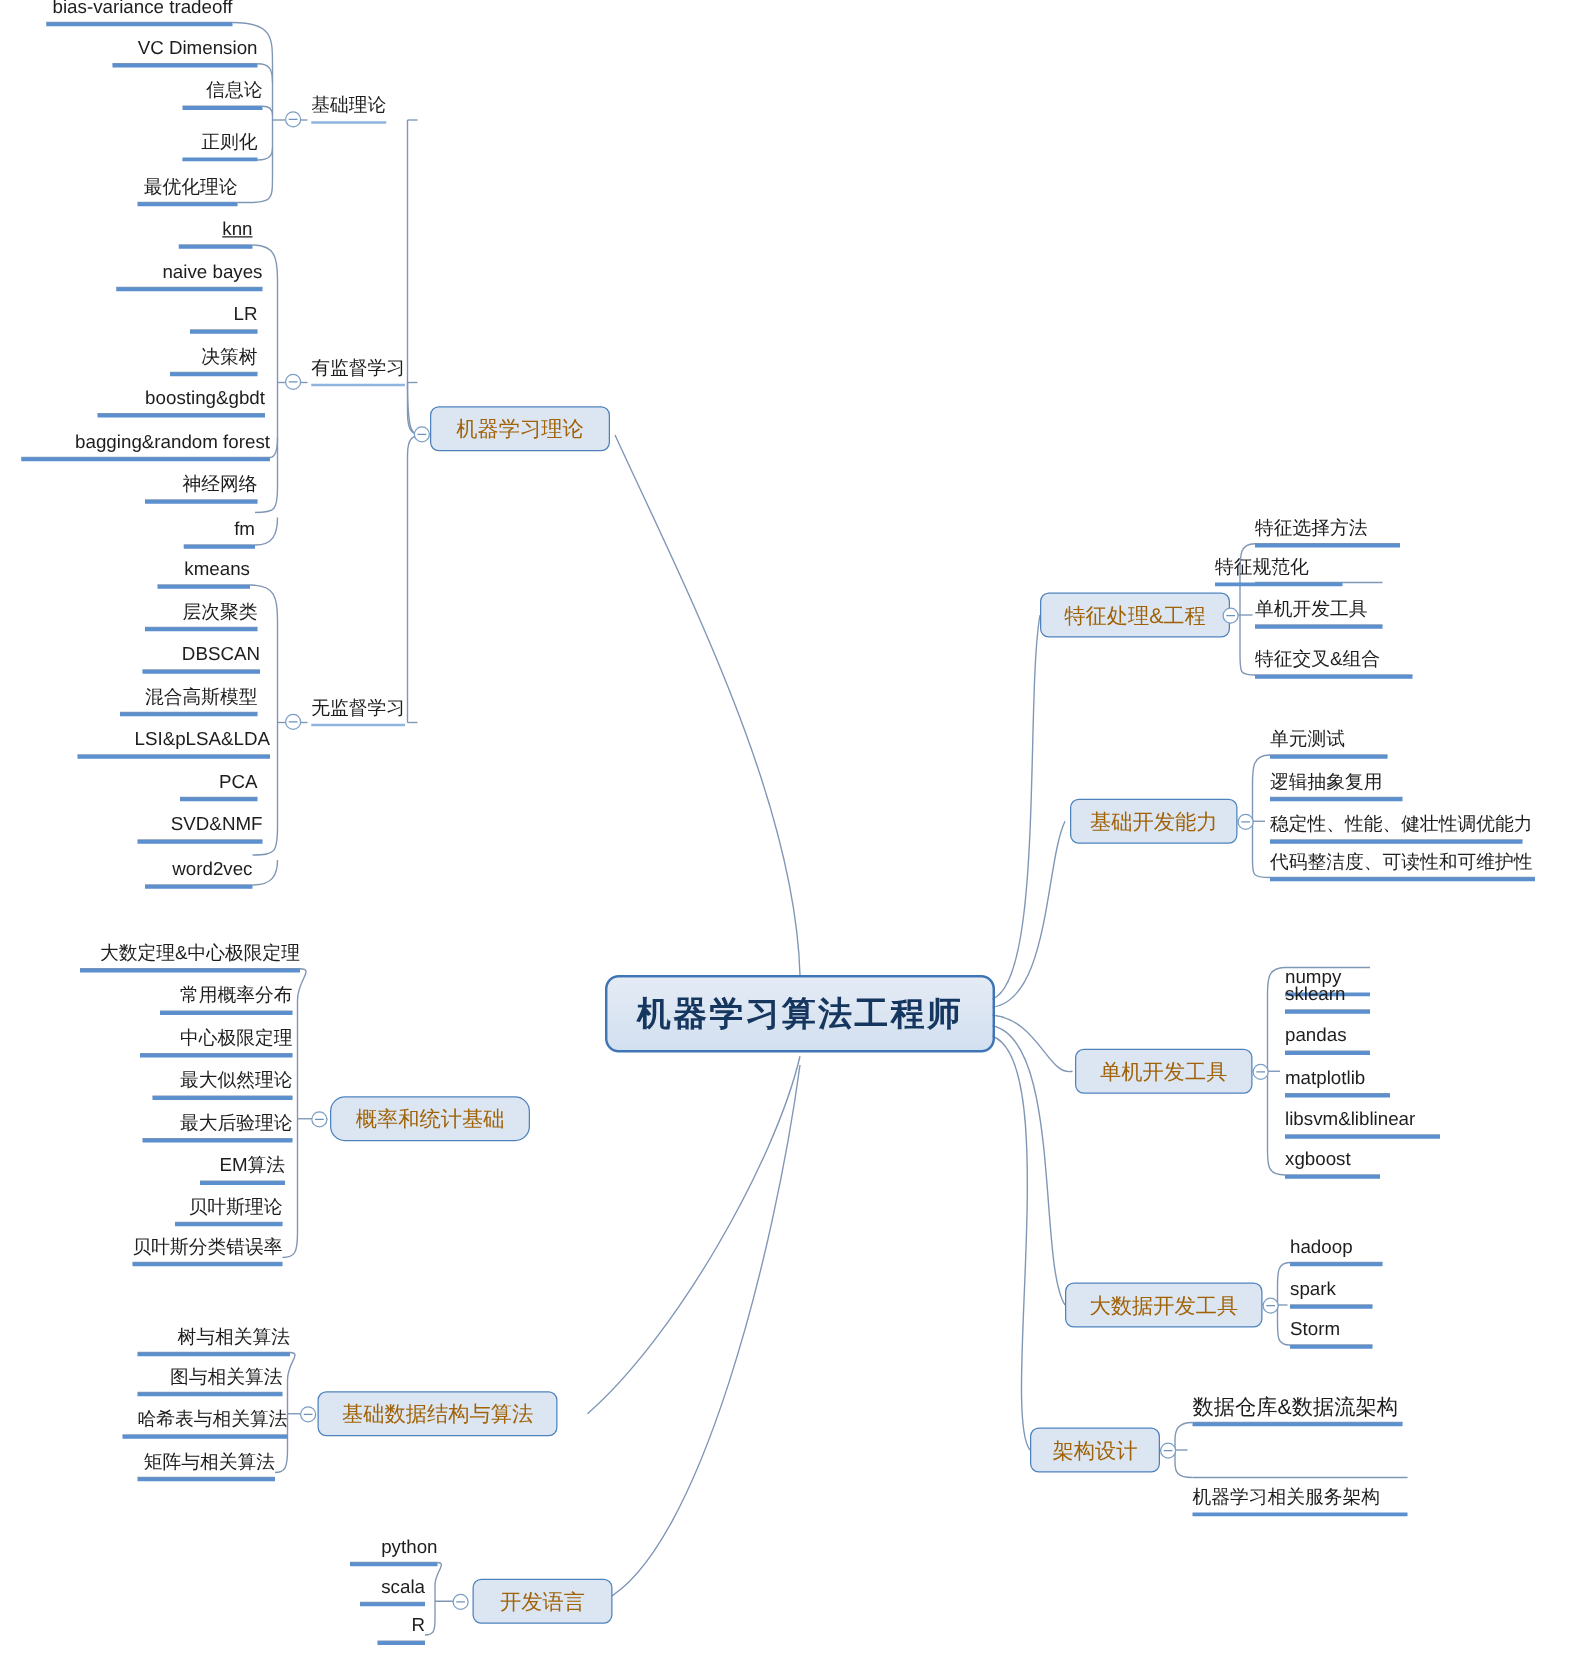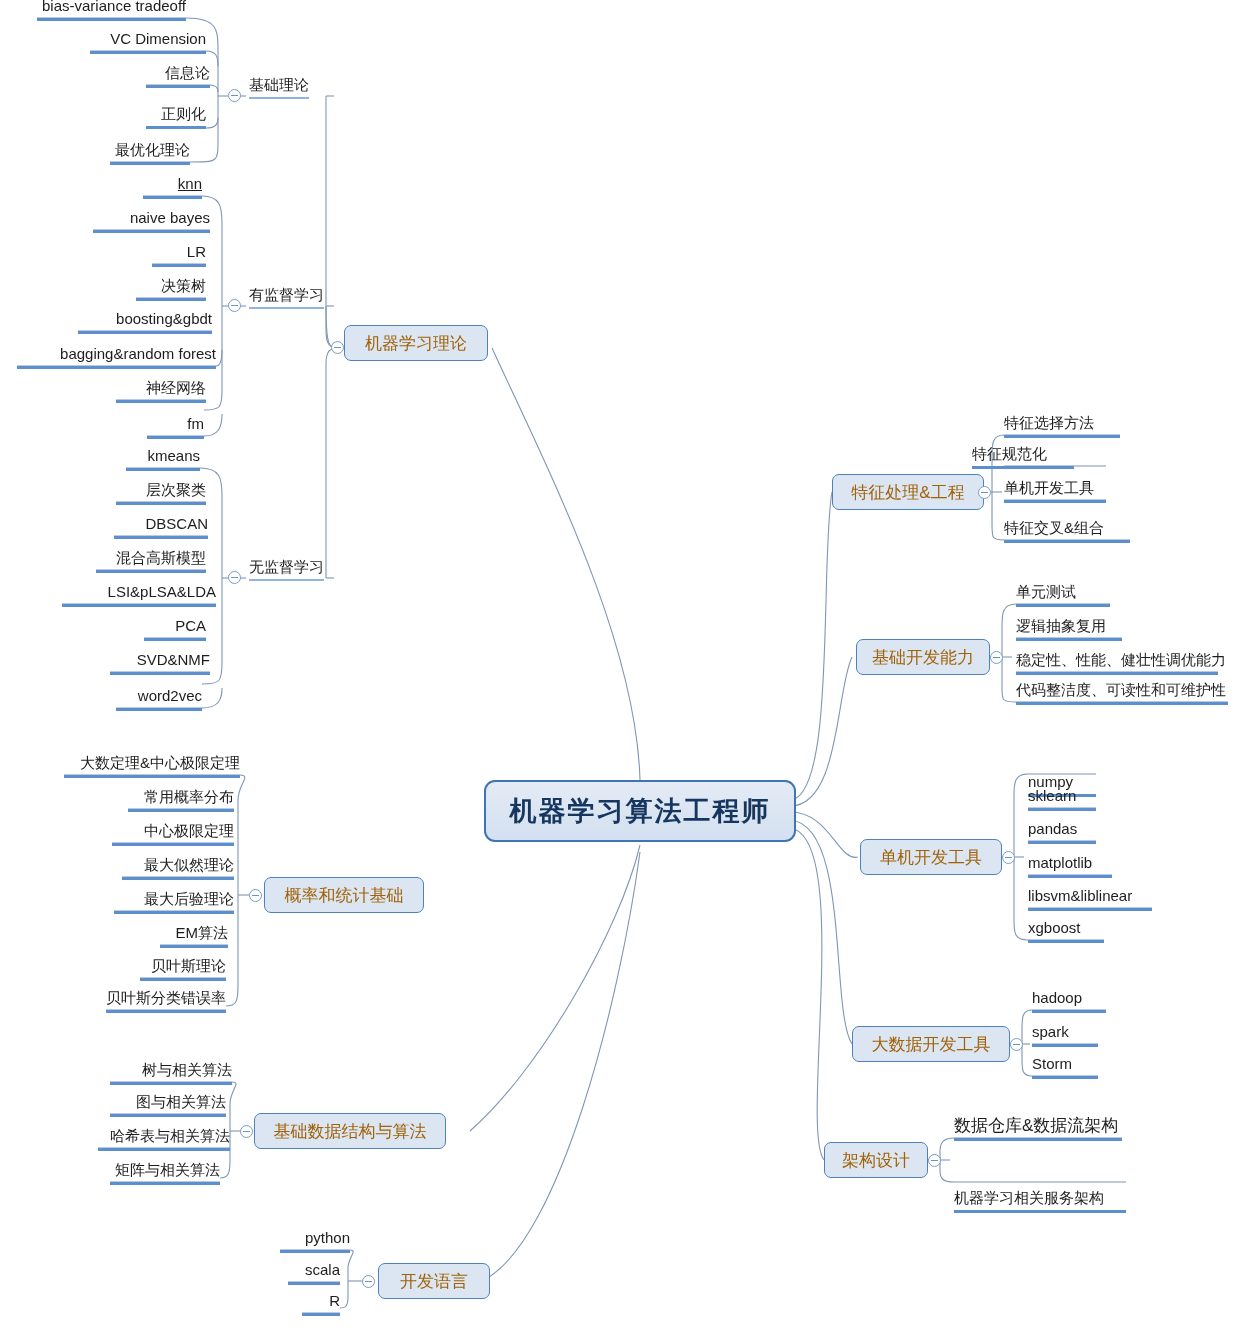--- a/index.html
+++ b/index.html
@@ -235,21 +235,21 @@
   <div class="toggle" style="left:228px;top:571px;"></div>
   <div class="leaf tl" style="left:126px;top:446px;width:74px;">kmeans</div>
   <div class="leaf tl" style="left:116px;top:480px;width:90px;">层次聚类</div>
   <div class="leaf tl" style="left:114px;top:514px;width:94px;">DBSCAN</div>
   <div class="leaf tl" style="left:96px;top:548px;width:110px;">混合高斯模型</div>
   <div class="leaf tl" style="left:62px;top:582px;width:154px;">LSI&amp;pLSA&amp;LDA</div>
   <div class="leaf tl" style="left:144px;top:616px;width:62px;">PCA</div>
   <div class="leaf tl" style="left:110px;top:650px;width:100px;">SVD&amp;NMF</div>
   <div class="leaf tl" style="left:116px;top:686px;width:86px;">word2vec</div>
 
-  <div class="boxnode lvl2" style="left:264px;top:877px;width:160px;">概率和统计基础</div>
+  <div class="boxnode lvl2" style="left:264px;top:877px;width:160px;border-radius:12px;">概率和统计基础</div>
   <div class="toggle" style="left:249px;top:889px;"></div>
   <div class="leaf tl" style="left:64px;top:753px;width:176px;">大数定理&amp;中心极限定理</div>
   <div class="leaf tl" style="left:128px;top:787px;width:106px;">常用概率分布</div>
   <div class="leaf tl" style="left:112px;top:821px;width:122px;">中心极限定理</div>
   <div class="leaf tl" style="left:122px;top:855px;width:112px;">最大似然理论</div>
   <div class="leaf tl" style="left:114px;top:889px;width:120px;">最大后验理论</div>
   <div class="leaf tl" style="left:160px;top:923px;width:68px;">EM算法</div>
   <div class="leaf tl" style="left:140px;top:956px;width:86px;">贝叶斯理论</div>
   <div class="leaf tl" style="left:106px;top:988px;width:120px;">贝叶斯分类错误率</div>
 

